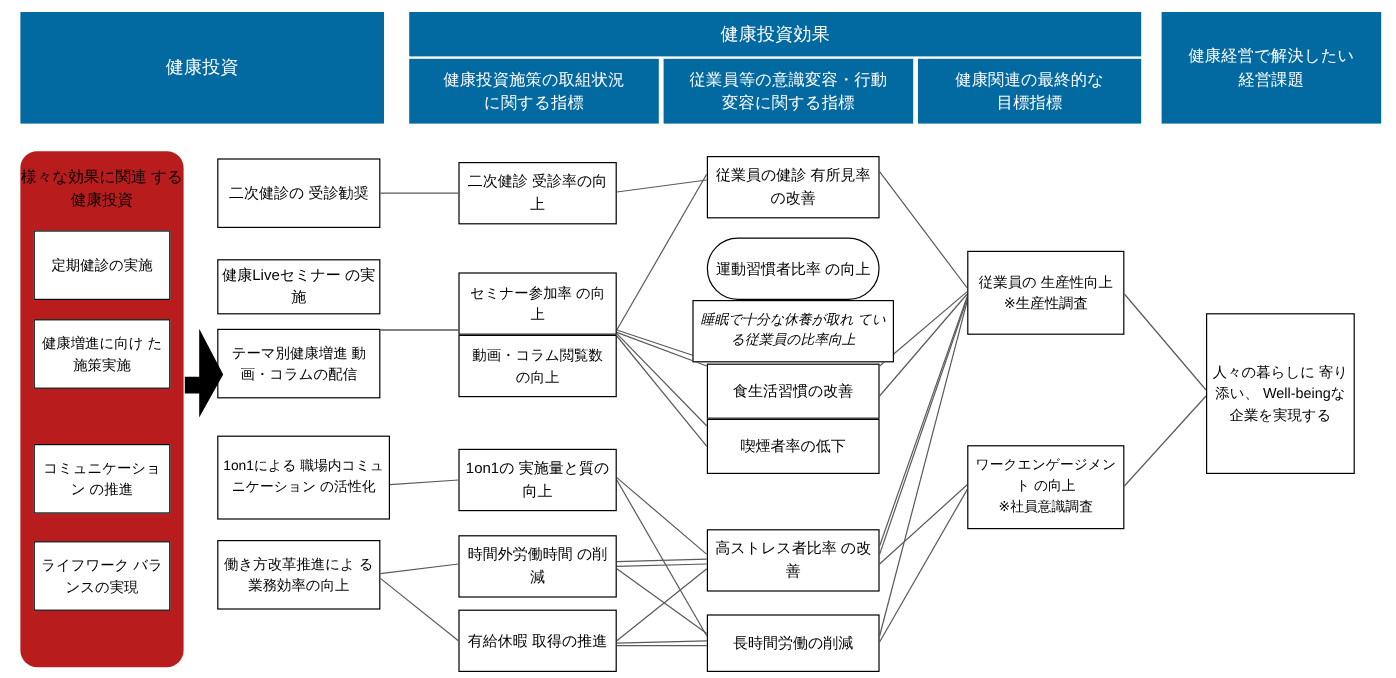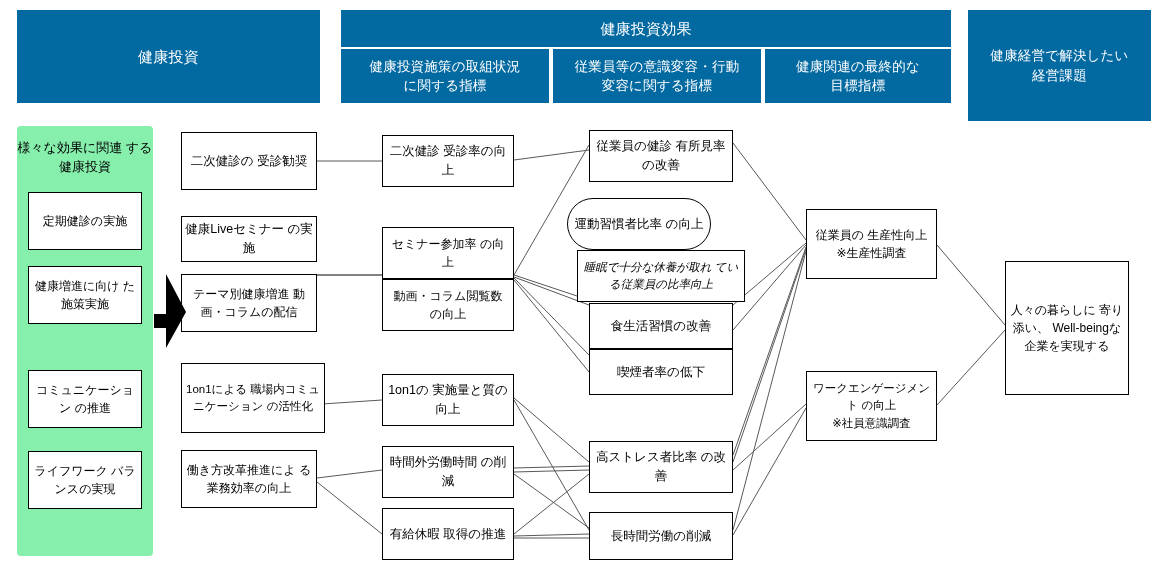--- a/index.html
+++ b/index.html
@@ -39,22 +39,22 @@
     z-index: 3;
     line-height: 1.42;
     letter-spacing: .2px;
   }
   .hdr-lg { font-size: 15px; }
   .hdr-sm { font-size: 13.5px; }
   .hdr span { display: block; padding: 0 6px; }
 
   .sidebar {
     position: absolute;
-    background: #86efac;
-    border-radius: 4px;
+    background: #b91c1c;
+    border-radius: 14px;
     box-sizing: border-box;
     z-index: 2;
   }
   .sidebar-title {
     position: absolute;
     left: 0; right: 0;
     text-align: center;
     font-size: 13px;
     line-height: 1.45;
     color: #000;
@@ -150,21 +150,21 @@
     </span>
   </div>
 
   <div class="hdr hdr-sm" style="left:765px; top:49px; width:186px; height:54px;">
     <span>
       <span>健康関連の最終的な</span>
       <span>目標指標</span>
     </span>
   </div>
 
-  <div class="hdr hdr-sm" style="left:968px; top:10px; width:183px; height:111px;">
+  <div class="hdr hdr-sm" style="left:968px; top:10px; width:183px; height:93px;">
     <span>
       <span>健康経営で解決したい</span>
       <span>経営課題</span>
     </span>
   </div>
 
   <div class="sidebar" style="left:17px; top:126px; width:136px; height:430px;">
     <div class="sidebar-title" style="top:13px;">
       <span>様々な効果に関連</span>
       <span>する健康投資</span>
@@ -267,21 +267,21 @@
       <span>取得の推進</span>
     </span>
   </div>
 
   <div class="node" style="left:589px; top:130px; width:144px; height:52px;">
     <span class="t">
       <span>従業員の健診</span>
       <span>有所見率の改善</span>
     </span>
   </div>
-  <div class="node" style="left:567px; top:198px; width:144px; height:52px;border-radius:26px;">
+  <div class="node" style="left:589px; top:198px; width:144px; height:52px;border-radius:26px;">
     <span class="t">
       <span>運動習慣者比率</span>
       <span>の向上</span>
     </span>
   </div>
   <div class="node xsmall" style="left:577px; top:250px; width:168px; height:52px;font-style:italic;">
     <span class="t">
       <span>睡眠で十分な休養が取れ</span>
       <span>ている従業員の比率向上</span>
     </span>

